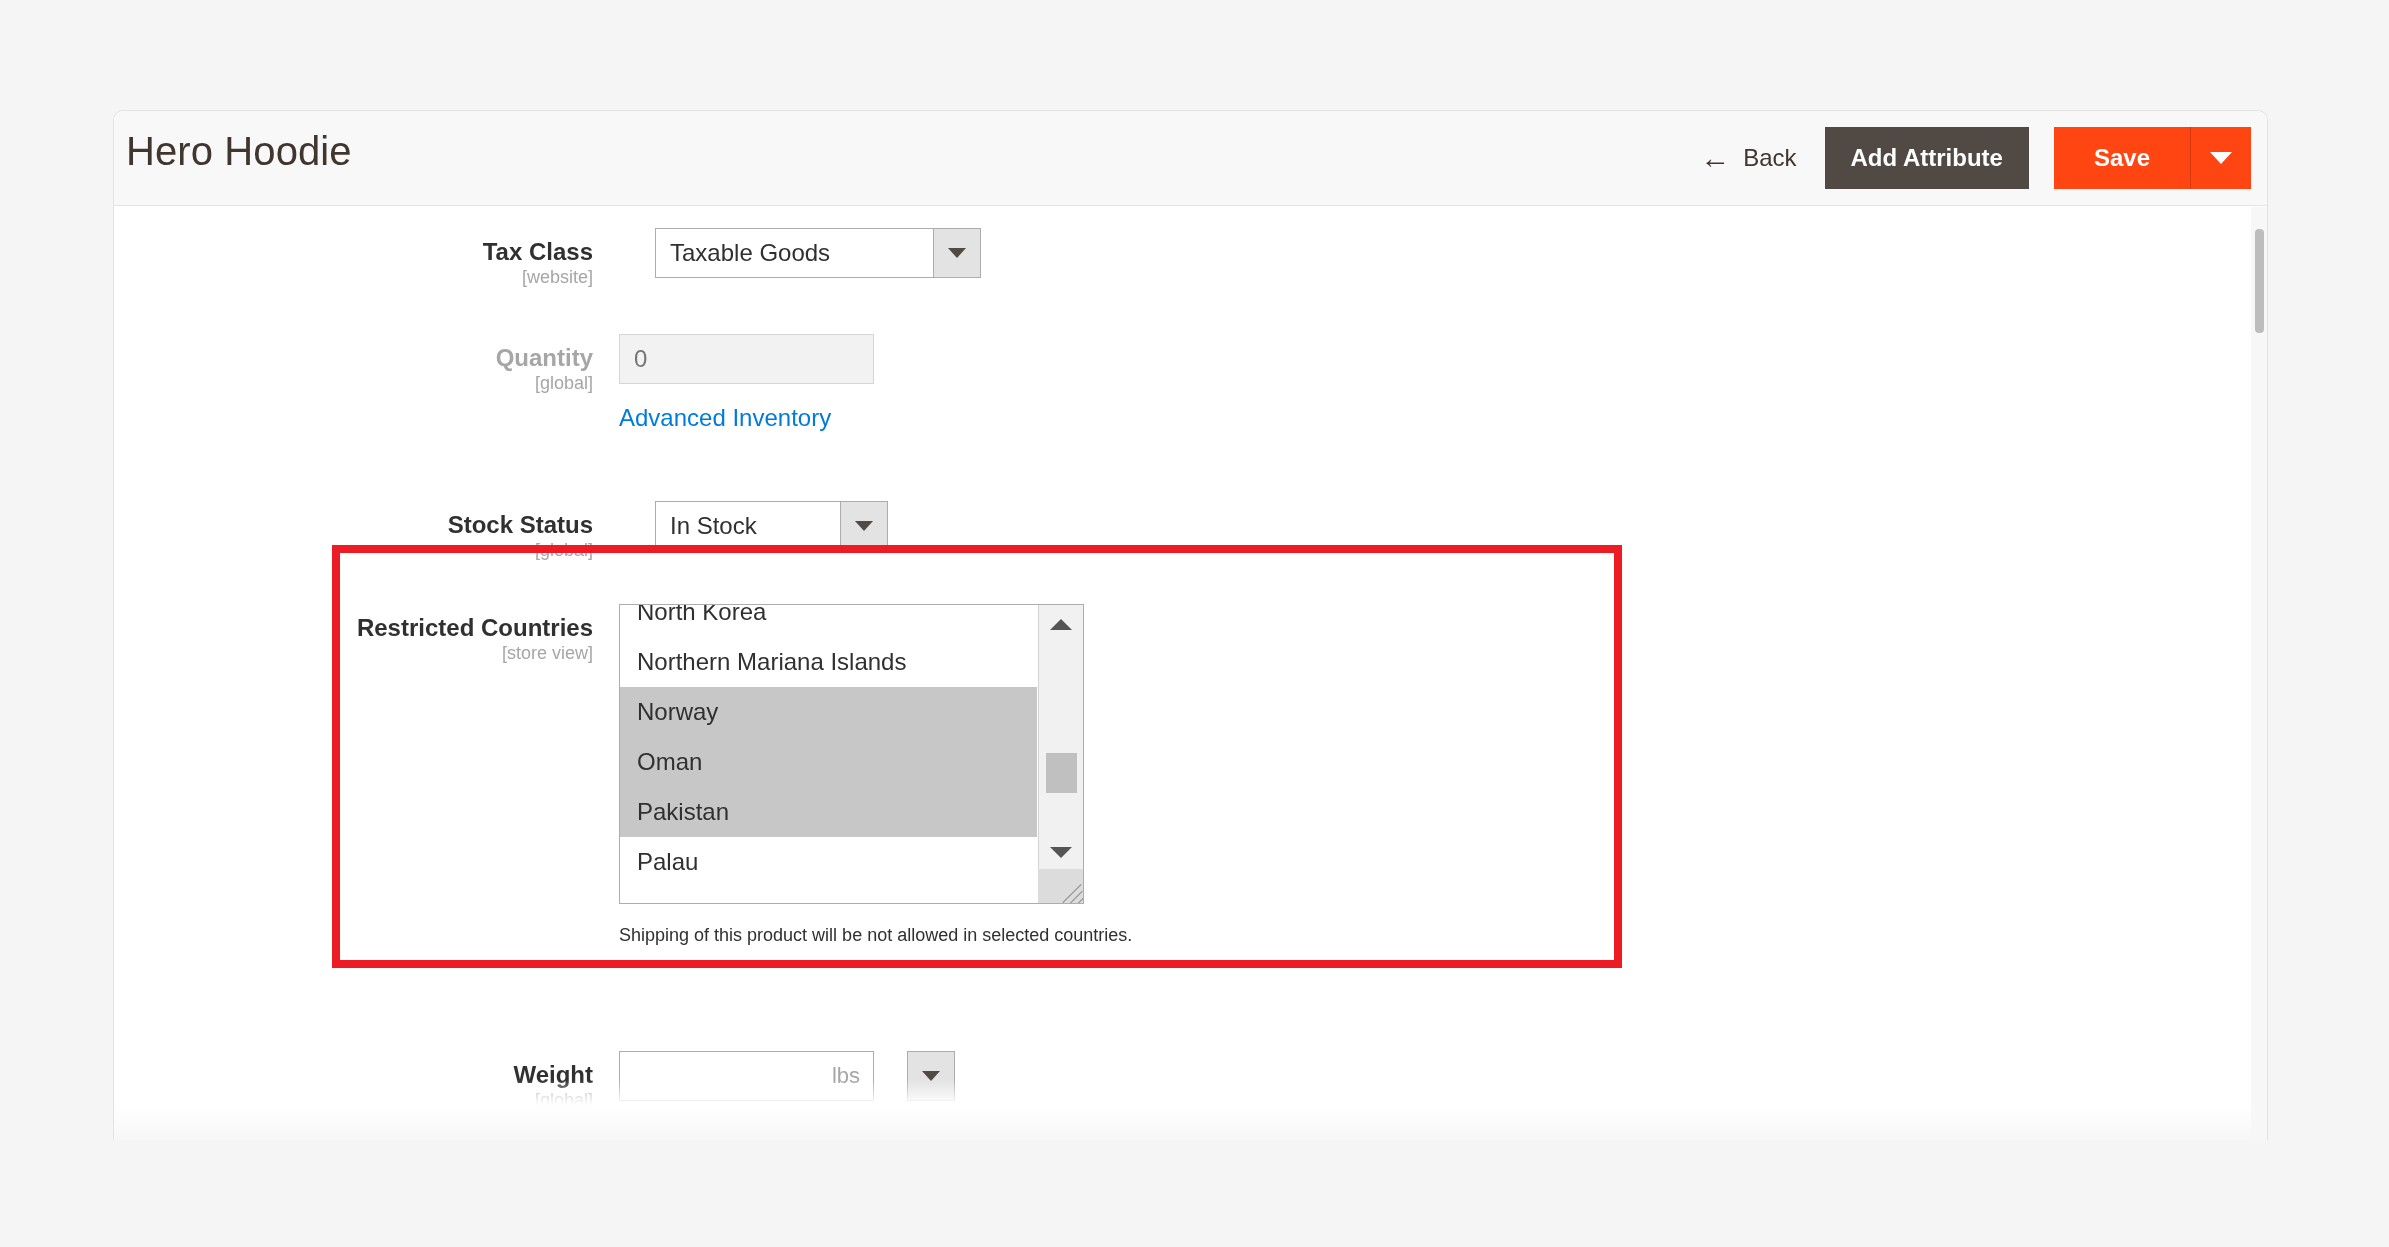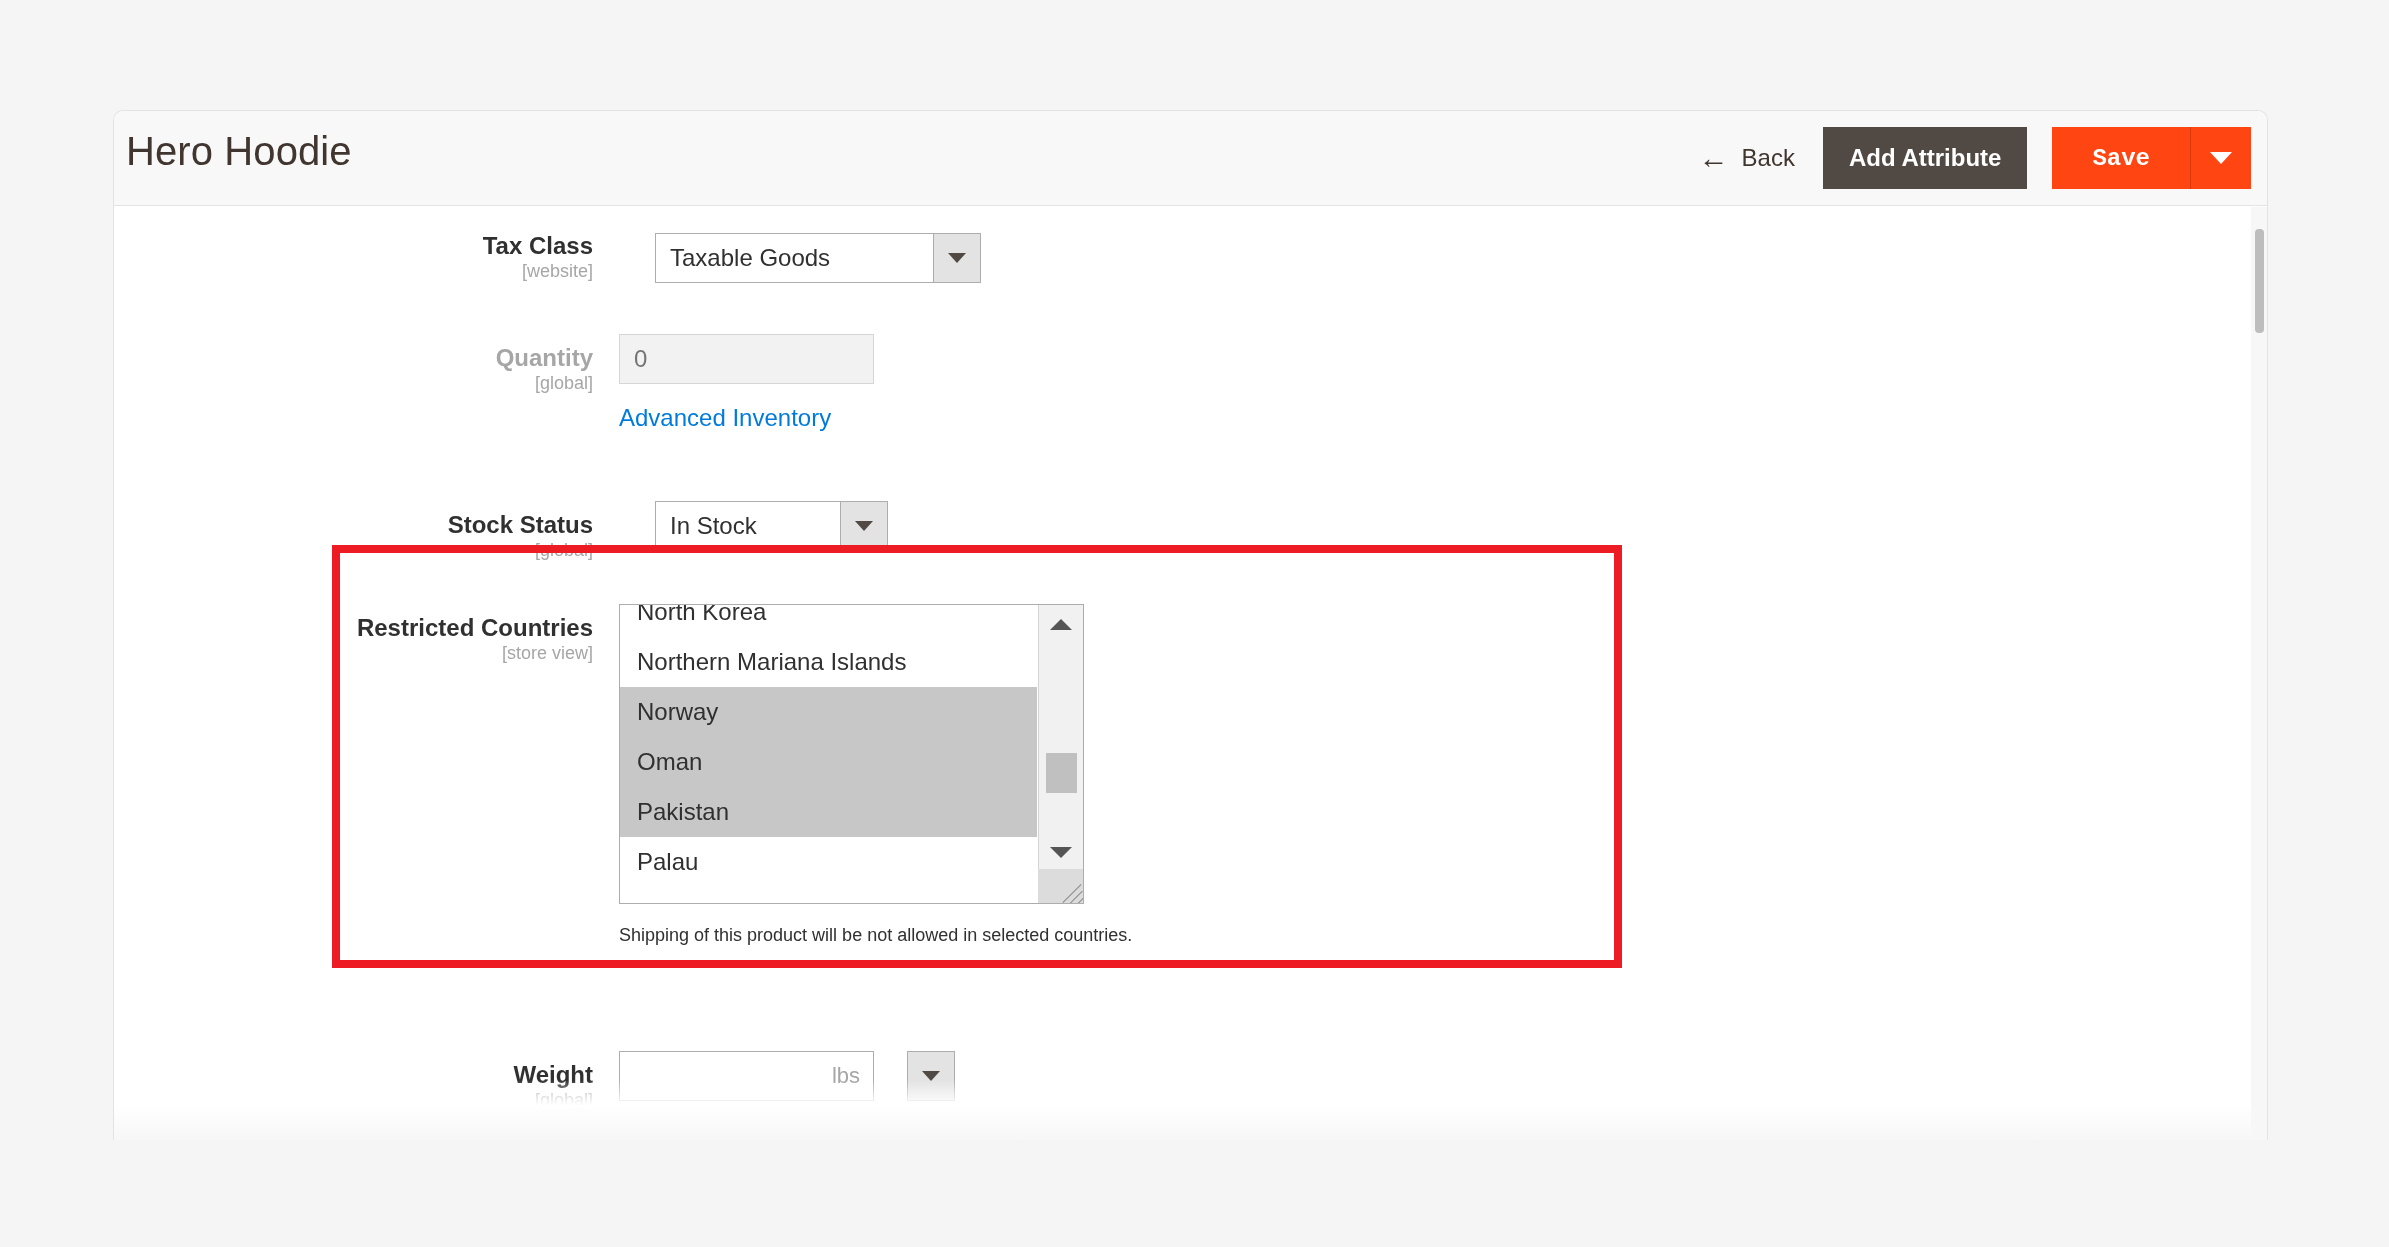--- a/index.html
+++ b/index.html
@@ -80,21 +80,21 @@
   #save-button {
     height: 62px;
     padding: 0 40px;
     background: #ff4612;
     color: #ffffff;
     border: none;
     border-right: 1px solid #d9380c;
     font-size: 24px;
     font-weight: bold;
     cursor: pointer;
-    font-family: Liberation Mono, monospace;
+    font-family: Liberation Sans, sans-serif;
     white-space: nowrap;
   }
   #save-dropdown-toggle {
     width: 60px; height: 62px;
     background: #ff4612;
     border: none;
     cursor: pointer;
     display: flex;
     align-items: center;
     justify-content: center;
@@ -332,21 +332,21 @@
         <button id="save-button">Save</button>
         <button id="save-dropdown-toggle">
           <span class="caret-white"></span>
         </button>
       </div>
     </div>
   </div>
 
   <div id="form-body">
 
-    <div class="field-row" style="left:0; top:16px;align-items:flex-end;">
+    <div class="field-row" style="left:0; top:22px;">
       <div class="field-label-box">
         <div class="field-label">Tax Class</div>
         <div class="field-scope">[website]</div>
       </div>
       <div class="field-control">
         <div class="select-widget">
           <div class="select-value" style="width:278px;">Taxable Goods</div>
           <div class="select-arrow">
             <span class="caret-dark"></span>
           </div>

